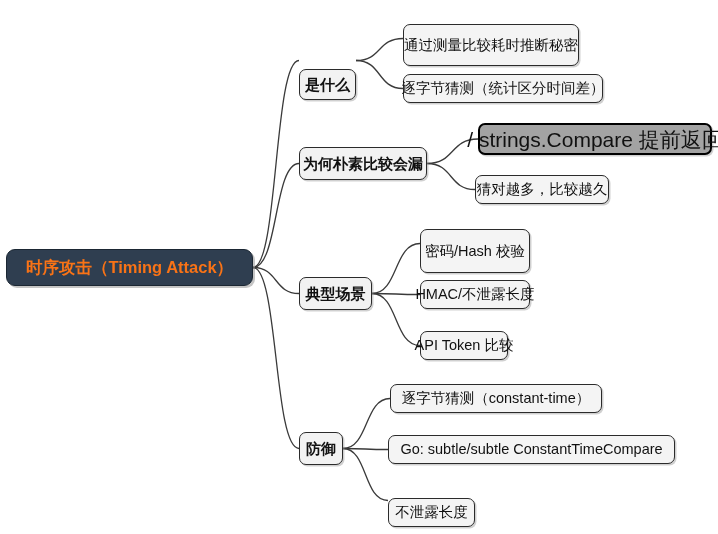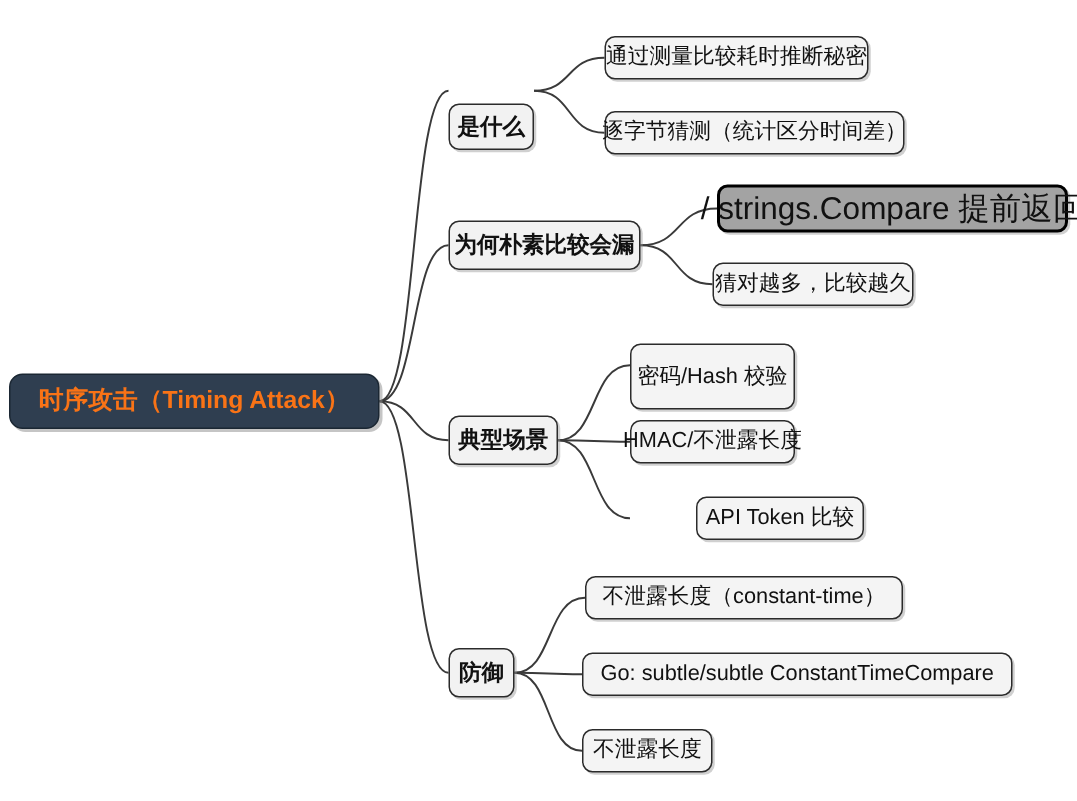--- a/index.html
+++ b/index.html
@@ -81,27 +81,27 @@
       <path d="M 372 293.5 C 398.4 293.5, 393.6 294.5, 420 294.5" fill="none" stroke="#3a3a3a" stroke-width="1.3"></path>
       <path d="M 372 293.5 C 398.4 293.5, 393.6 345.5, 420 345.5" fill="none" stroke="#3a3a3a" stroke-width="1.3"></path>
       <path d="M 253 267.5 C 278.3 267.5, 273.7 448.5, 299 448.5" fill="none" stroke="#3a3a3a" stroke-width="1.3"></path>
       <path d="M 343 448.5 C 368.85 448.5, 364.15 398.5, 390 398.5" fill="none" stroke="#3a3a3a" stroke-width="1.3"></path>
       <path d="M 343 448.5 C 367.75 448.5, 363.25 449.5, 388 449.5" fill="none" stroke="#3a3a3a" stroke-width="1.3"></path>
       <path d="M 343 448.5 C 367.75 448.5, 363.25 500.5, 388 500.5" fill="none" stroke="#3a3a3a" stroke-width="1.3"></path>
     </svg>
   <div id="nodes">
       <div class="node root" style="left: 6px; top: 249px; width: 247px; height: 37px;">时序攻击（Timing Attack）</div>
       <div class="node branch" style="left: 299px; top: 45px; width: 57px; height: 31px; margin-top: 24px;">是什么</div>
-      <div class="node leaf" style="left: 403px; top: 24px; width: 176px; height: 29px;">通过测量比较耗时推断秘密</div>
+      <div class="node leaf" style="left: 403px; top: 24px; width: 176px; height: 42px;">通过测量比较耗时推断秘密</div>
       <div class="node leaf" style="left: 403px; top: 74px; width: 200px; height: 29px;">逐字节猜测（统计区分时间差）</div>
       <div class="node branch" style="left: 299px; top: 147px; width: 128px; height: 33px;">为何朴素比较会漏</div>
       <div class="node leaf highlight" style="left: 478px; top: 123px; width: 234px; height: 32px;">/ strings.Compare 提前返回</div>
       <div class="node leaf" style="left: 475px; top: 175px; width: 134px; height: 29px; text-align: right;">猜对越多，比较越久</div>
       <div class="node branch" style="left: 299px; top: 277px; width: 73px; height: 33px;">典型场景</div>
       <div class="node leaf" style="left: 420px; top: 229px; width: 110px; height: 44px;">密码/Hash 校验</div>
       <div class="node leaf" style="left: 420px; top: 280px; width: 110px; height: 29px;">HMAC/不泄露长度</div>
-      <div class="node leaf" style="left: 420px; top: 331px; width: 112px; height: 29px; margin-left: 44px;">API Token 比较</div>
+      <div class="node leaf" style="left: 420px; top: 331px; width: 88px; height: 29px;">API Token 比较</div>
       <div class="node branch" style="left: 299px; top: 432px; width: 44px; height: 33px;">防御</div>
-      <div class="node leaf" style="left: 390px; top: 384px; width: 212px; height: 29px;">不泄露长度（constant-time）</div>
+      <div class="node leaf" style="left: 390px; top: 384px; width: 212px; height: 29px;">逐字节猜测（constant-time）</div>
       <div class="node leaf" style="left: 388px; top: 435px; width: 287px; height: 29px;">Go: subtle/subtle ConstantTimeCompare</div>
-      <div class="node leaf" style="left: 388px; top: 486px; width: 87px; height: 29px;">不泄露长度</div>
+      <div class="node leaf" style="left: 388px; top: 498px; width: 87px; height: 29px;">不泄露长度</div>
     </div>
 </div>
 
 </body></html>

